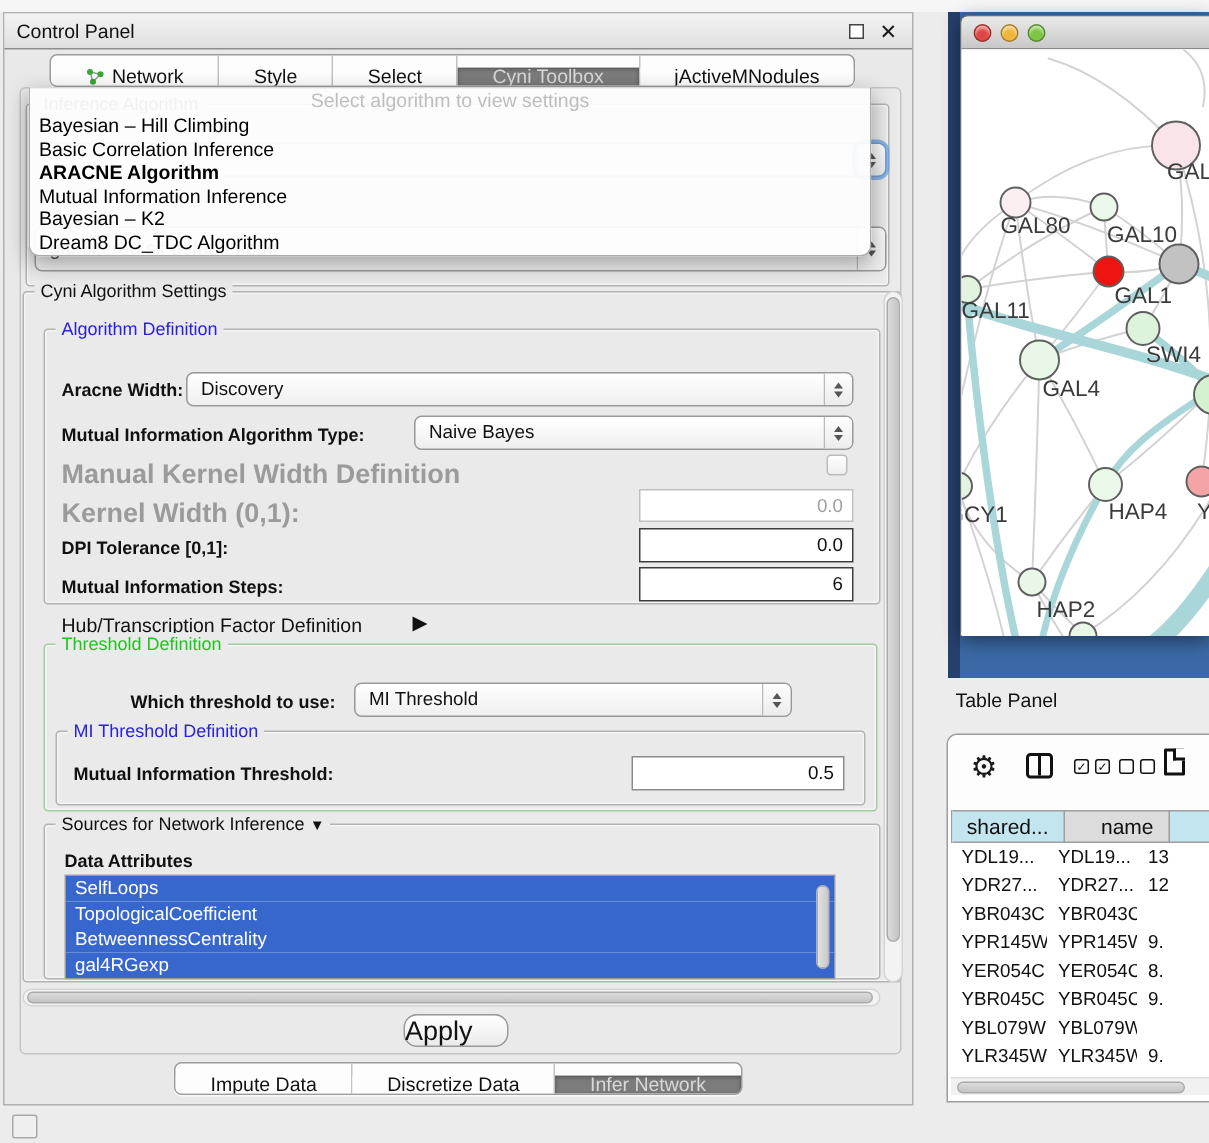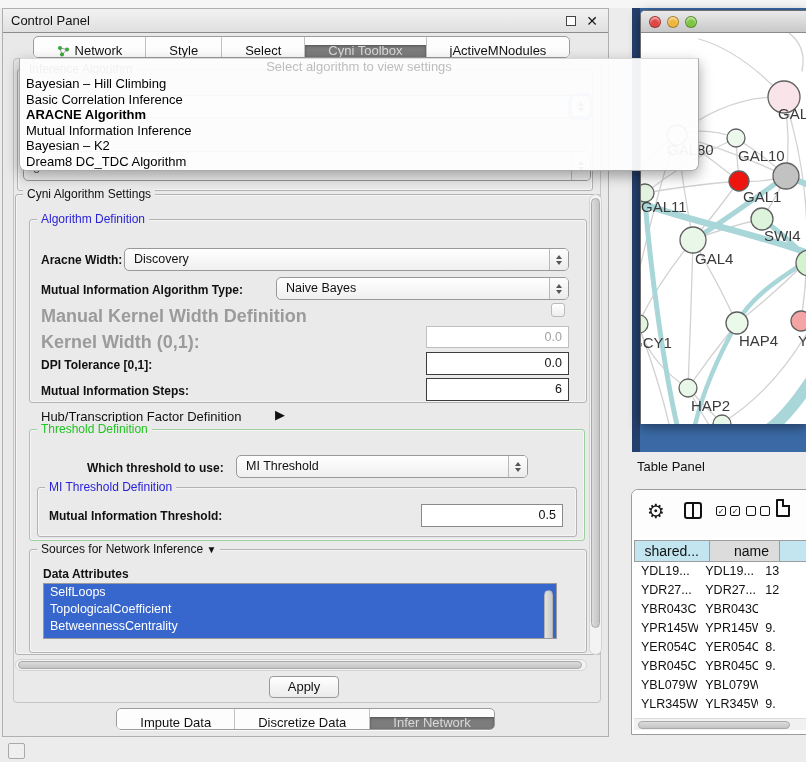--- a/index.html
+++ b/index.html
@@ -64,25 +64,25 @@
   .lthumb { position:absolute; width:9px; border-radius:5px;
     background:linear-gradient(90deg,#e3e3e3,#c9c9c9); border:1px solid #b2b2b2; }
 
   
   .sbar { position:absolute; background:#f3f3f3; border:1px solid #d4d4d4; border-radius:7px; }
   .sthumb { position:absolute; background:linear-gradient(90deg,#dcdcdc,#c4c4c4);
     border:1px solid #aaa; border-radius:5px; }
   .sthumb.h { background:linear-gradient(#dcdcdc,#c4c4c4); }
 
   .btn { position:absolute; background:linear-gradient(#ffffff,#ebebeb); border:1px solid #999;
-    border-radius:4px; font-size:13px; text-align:center; line-height:20px; }
+    border-radius:9px; font-size:18px; line-height:20px; }
   .cp-bottom-tabs { position:absolute; left:0; right:0; top:699px; display:flex; justify-content:center; }
 
   
-  .popup { position:absolute; left:16px; top:49px; width:680px; height:113px;
+  .popup { position:absolute; left:16px; top:49px; width:562px; height:113px;
     background:rgba(253,253,253,.95); border:1px solid #ababab; border-top:1px solid #d9d9d9;
     border-radius:0 0 7px 7px; box-shadow:0 5px 14px rgba(0,0,0,.35); z-index:20; }
   .popup-head { text-align:center; color:#bdbdbd; font-size:13px; height:17px; line-height:16px; }
   .popup-item { font-size:13px; height:15.5px; line-height:15.5px; padding-left:6px; color:#000; }
   .popup-item.sel { font-weight:bold; }
 
   
   .desktop { position:absolute; left:632px; top:8px; width:174px; height:444px;
     background:#3a69a5; border-left:8px solid #26406e; }
   .net-window { position:absolute; left:640px; top:10px; width:166px; height:414px;
@@ -242,21 +242,21 @@
   <div class="grp-label" style="left:42px;top:471px;color:#2a23d6;text-align:right;">MI Threshold Definition</div>
   <div class="blabel" style="left:46px;top:500px;">Mutual Information Threshold:</div>
   <div class="tfield mid" style="left:418px;top:495px;width:142px;">0.5</div>
 
   <div class="grp" style="left:26px;top:540px;width:558px;height:104px;"></div>
   <div class="grp-label" style="left:34px;top:533px;">
     <span>Sources for Network Inference</span>
     <span style="font-size:10px;"> ▼</span>
   </div>
   <div class="blabel" style="left:40px;top:558px;">Data Attributes</div>
-  <div class="attrlist" style="left:40px;top:574px;width:514px;height:56px;">
+  <div class="attrlist" style="left:40px;top:574px;width:514px;height:70px;">
 
   <div class="attr-item sel" style="background: rgb(55, 102, 205);">SelfLoops</div>
       <div class="attr-item sel" style="background: rgb(55, 102, 205);">TopologicalCoefficient</div>
       <div class="attr-item sel" style="background: rgb(55, 102, 205);">BetweennessCentrality</div>
       <div class="attr-item sel" style="background: rgb(55, 102, 205);">gal4RGexp</div>
       <div class="lthumb" style="right:3px;top:6px;height:56px;"></div>
     </div>
 
   <div class="sbar" style="left:586px;top:185px;width:13px;height:461px;">
     <div class="sthumb" style="left:1px;top:3px;width:9px;height:430px;"></div>

